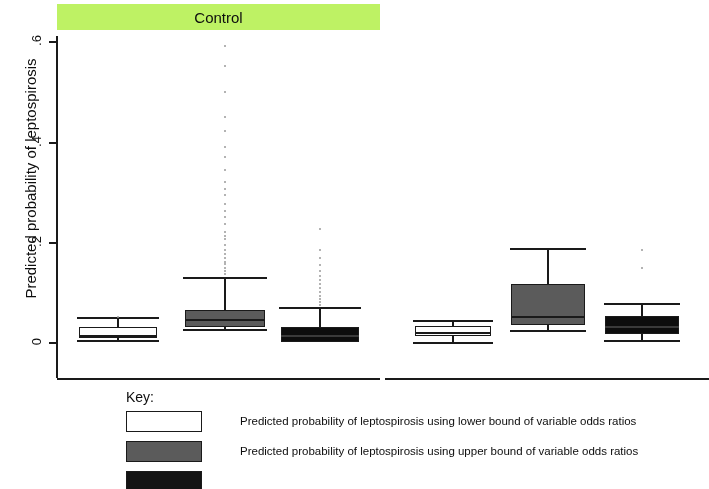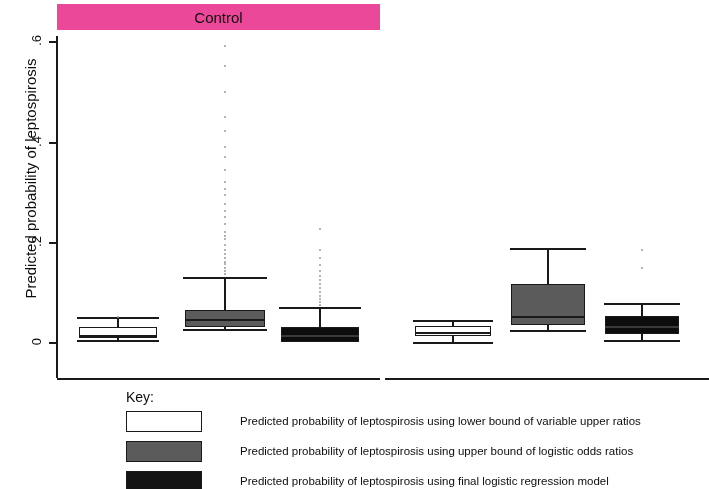--- a/index.html
+++ b/index.html
@@ -58,21 +58,21 @@
   .xaxis-line{
     position:absolute;
     height:1.5px;background:#1a1a1a;
   }
 
   
   .panel-header{
     position:absolute;
     top:4px;
     height:26px;
-    background:#ec4899;
+    background:#bef264;
     display:flex;align-items:center;justify-content:center;
     font-size:15px;
     color:#0d0d0d;
   }
 
   
   .plot{position:absolute;left:0;top:0;right:0;bottom:0;}
 
   
   .box{
@@ -252,27 +252,26 @@
       <div class="median onblack" style="left: 605px; top: 326px; width: 74px;"></div>
       <div class="outlier" style="left: 641px; top: 267px;"></div>
       <div class="outlier" style="left: 641px; top: 249px;"></div>
     </div>
 
   <div class="legend">
     <div class="legend-title">Key:</div>
 
     <div class="legend-row" style="top:410px;">
       <div class="legend-swatch white"></div>
-      <div class="legend-label">Predicted probability of leptospirosis using lower bound of variable upper ratios</div>
+      <div class="legend-label">Predicted probability of leptospirosis using lower bound of variable odds ratios</div>
     </div>
 
     <div class="legend-row" style="top:440px;">
       <div class="legend-swatch grey"></div>
-      <div class="legend-label">Predicted probability of leptospirosis using upper bound of logistic odds ratios</div>
+      <div class="legend-label">Predicted probability of leptospirosis using upper bound of variable odds ratios</div>
     </div>
 
     <div class="legend-row" style="top:470px;">
       <div class="legend-swatch black"></div>
-      <div class="legend-label">Predicted probability of leptospirosis using final logistic regression model</div>
     </div>
   </div>
 
 </div>
 
 </body></html>

